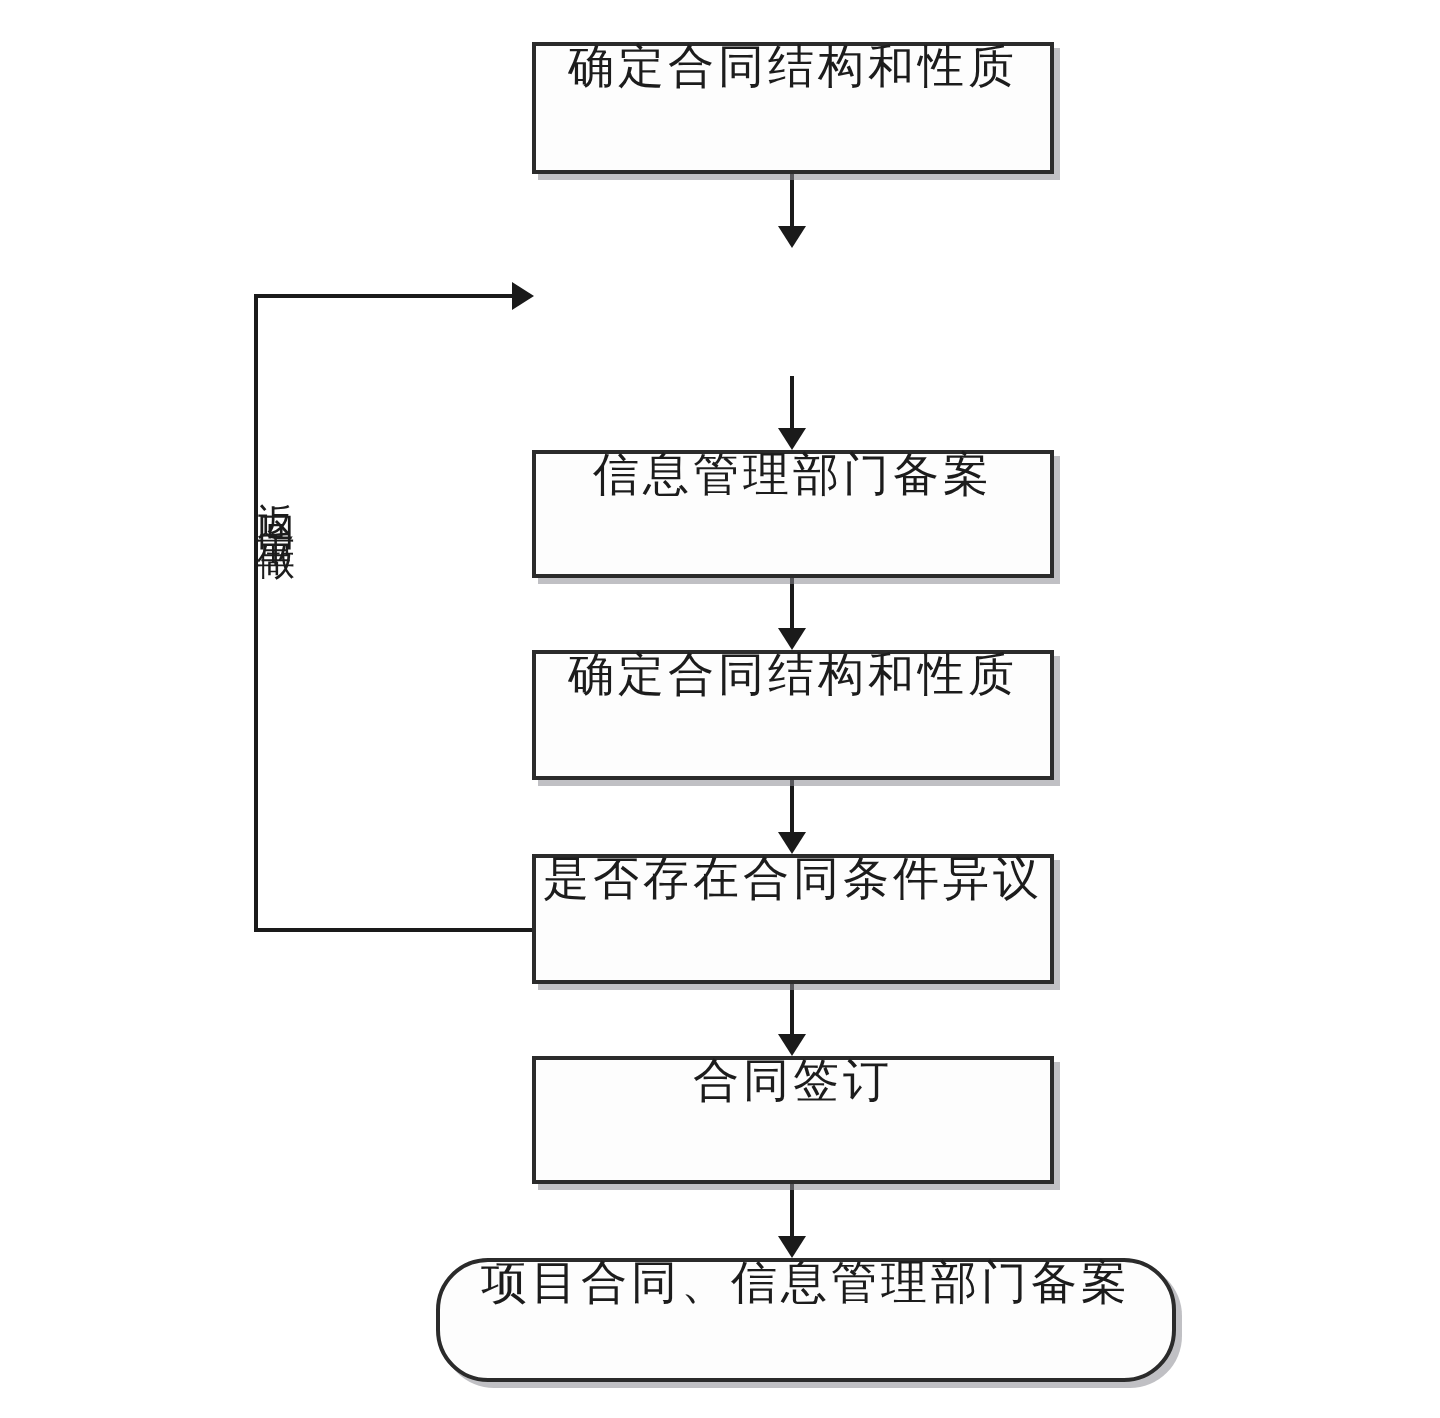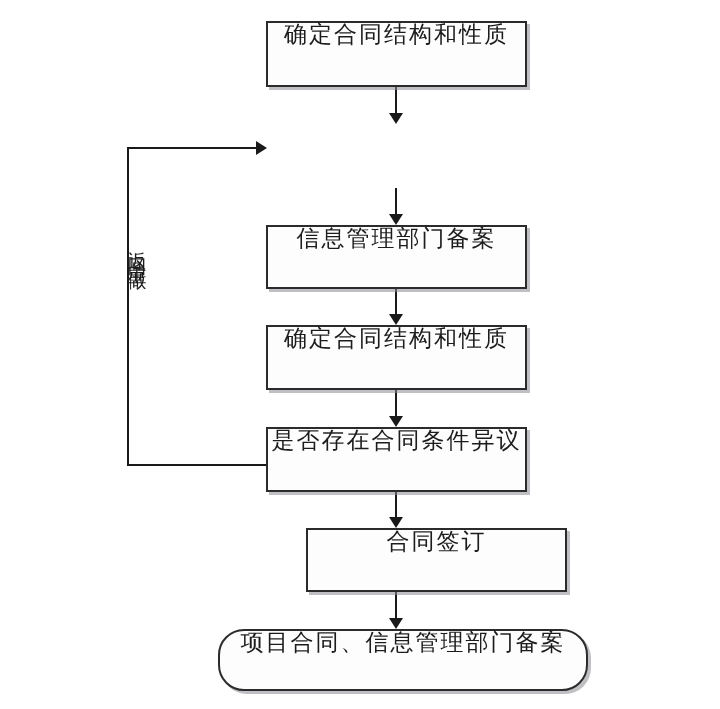--- a/index.html
+++ b/index.html
@@ -114,21 +114,21 @@
   </div>
 
   <div class="node" style="left:266px; top:325px; width:261px; height:65px;">
     <span class="node-label">确定合同结构和性质</span>
   </div>
 
   <div class="node" style="left:266px; top:427px; width:261px; height:65px;">
     <span class="node-label">是否存在合同条件异议</span>
   </div>
 
-  <div class="node" style="left:266px; top:528px; width:261px; height:64px;margin-left:40px;">
+  <div class="node" style="left:266px; top:528px; width:261px; height:64px;">
     <span class="node-label">合同签订</span>
   </div>
 
   <div class="node" style="left:218px; top:629px; width:370px; height:62px;border-radius:26px;">
     <span class="node-label">项目合同、信息管理部门备案</span>
   </div>
 
 </div>
 
 </body></html>

